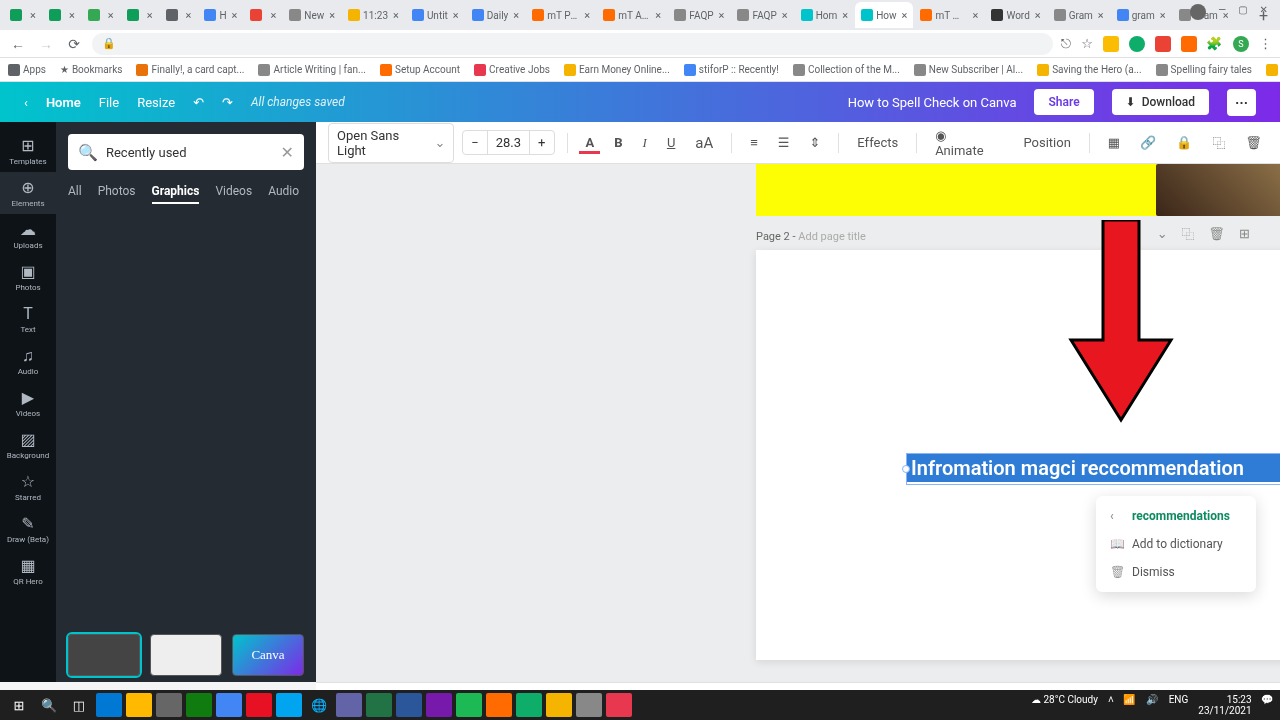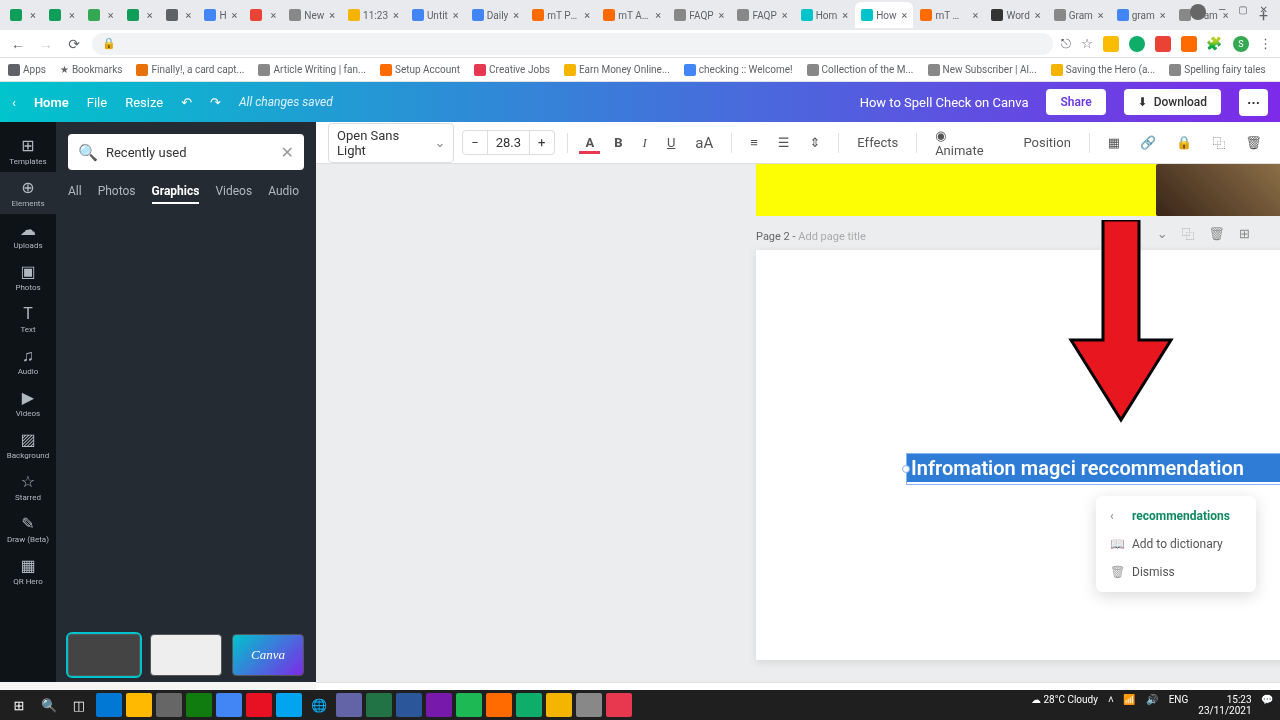--- a/index.html
+++ b/index.html
@@ -11,42 +11,42 @@
 .tab .fav{width:12px;height:12px;border-radius:2px;flex-shrink:0}
 .tab .close{font-size:11px;margin-left:2px}
 .addr-bar{height:28px;background:#fff;display:flex;align-items:center;padding:0 8px;gap:8px;border-bottom:1px solid #e0e0e0}
 .nav-btn{width:20px;text-align:center;color:#5f6368;font-size:14px}
 .url-box{flex:1;background:#f1f3f4;border-radius:14px;height:22px;display:flex;align-items:center;padding:0 10px;font-size:11px;color:#5f6368;gap:6px}
 .addr-right{display:flex;gap:10px;align-items:center;color:#5f6368;font-size:13px}
 .ext-icon{width:16px;height:16px;border-radius:3px}
 .bookmarks{height:24px;background:#fff;display:flex;align-items:center;padding:0 8px;gap:14px;font-size:10px;color:#5f6368;border-bottom:1px solid #e0e0e0;white-space:nowrap;overflow:hidden}
 .bm{display:flex;align-items:center;gap:3px}
 .bm .ico{width:12px;height:12px;border-radius:2px}
-.canva-header{height:40px;background:linear-gradient(90deg,#00c4cc 0%,#7d2ae8 100%);display:flex;align-items:center;padding:0 12px;color:#fff;font-size:13px;gap:18px}
+.canva-header{height:40px;background:linear-gradient(90deg,#00c4cc 0%,#7d2ae8 100%);display:flex;align-items:center;padding:0 24px;color:#fff;font-size:13px;gap:18px}
 .canva-header .btn{cursor:pointer}
 .canva-header .spacer{flex:1}
 .canva-header .saved{color:rgba(255,255,255,0.85);font-style:italic;font-size:12px}
 .share-btn{background:#fff;color:#6a3be4;padding:6px 14px;border-radius:4px;font-weight:600;font-size:12px}
 .download-btn{background:#fff;color:#333;padding:6px 14px;border-radius:4px;display:flex;align-items:center;gap:6px;font-weight:500;font-size:12px}
 .more-btn{background:#fff;color:#333;padding:6px 8px;border-radius:4px;font-weight:700}
 .main{display:flex;height:560px}
 .rail{width:56px;background:#0e1318;display:flex;flex-direction:column;align-items:center;padding-top:8px;color:#b0b8c1;font-size:8px}
 .rail-item{display:flex;flex-direction:column;align-items:center;gap:2px;padding:6px 0;width:100%;cursor:pointer}
 .rail-item.active{background:#252b33}
 .rail-item .ico{font-size:16px}
 .side-panel{width:260px;background:#252b33;padding:12px;color:#fff;display:flex;flex-direction:column;position:relative}
 .search-box{background:#fff;border-radius:4px;height:36px;display:flex;align-items:center;padding:0 10px;gap:8px;color:#888}
 .search-box input{border:none;outline:none;flex:1;font-size:13px;color:#333}
 .tabs{display:flex;gap:16px;margin-top:14px;font-size:12px;color:#b0b8c1}
 .tabs .t.active{color:#fff;font-weight:700;border-bottom:2px solid #fff;padding-bottom:4px}
 .callout{position:absolute;left:14px;top:94px;width:502px;height:390px;background:#fdfd04;padding:28px;z-index:50;color:#000;font-weight:800;font-size:36px;line-height:1.35;text-align:center;display:flex;align-items:center;justify-content:center}
 .thumbs{position:absolute;bottom:6px;left:12px;display:flex;gap:10px}
 .thumb{width:72px;height:42px;border-radius:4px;background:#444;border:1px solid #555}
 .thumb.sel{outline:2px solid #00c4cc}
-.thumb.canva{background:linear-gradient(135deg,#00c4cc,#7d2ae8);display:flex;align-items:center;justify-content:center;color:#fff;font-style:italic;font-family:cursive;font-size:13px}
+.thumb.canva{background:linear-gradient(135deg,#00c4cc,#7d2ae8);display:flex;align-items:center;justify-content:center;color:#fff;font-family:cursive;font-size:13px}
 .canvas-area{flex:1;background:#ecedee;position:relative;overflow:hidden}
 .toolbar{height:42px;background:#fff;border-bottom:1px solid #e0e0e0;display:flex;align-items:center;padding:0 12px;gap:8px;font-size:13px;color:#333}
 .font-sel{border:1px solid #ddd;border-radius:4px;padding:4px 8px;display:flex;align-items:center;gap:8px;min-width:110px}
 .size-ctl{display:flex;align-items:center;border:1px solid #ddd;border-radius:4px}
 .size-ctl span{padding:4px 8px;border-right:1px solid #ddd}
 .size-ctl span:last-child{border:none}
 .tb-btn{padding:4px 6px;cursor:pointer;color:#555}
 .tb-sep{width:1px;height:20px;background:#e0e0e0;margin:0 4px}
 .yellow-strip{position:absolute;top:42px;left:440px;width:700px;height:52px;background:#fdfd04}
 .yellow-strip .img{position:absolute;right:0;top:0;width:300px;height:52px;background:linear-gradient(45deg,#3a2518,#8b6f47,#2a1810);border-radius:2px}
@@ -239,21 +239,21 @@
   <span class="bm">
       <span class="ico" style="background:#e8384f"></span>
       <span>Creative Jobs</span>
     </span>
   <span class="bm">
       <span class="ico" style="background:#f4b400"></span>
       <span>Earn Money Online...</span>
     </span>
   <span class="bm">
       <span class="ico" style="background:#4285f4"></span>
-      <span>checking :: Welcome!</span>
+      <span>stiforP :: Recently!</span>
     </span>
   <span class="bm">
       <span class="ico" style="background:#888"></span>
       <span>Collection of the M...</span>
     </span>
   <span class="bm">
       <span class="ico" style="background:#888"></span>
       <span>New Subscriber | Al...</span>
     </span>
   <span class="bm">

